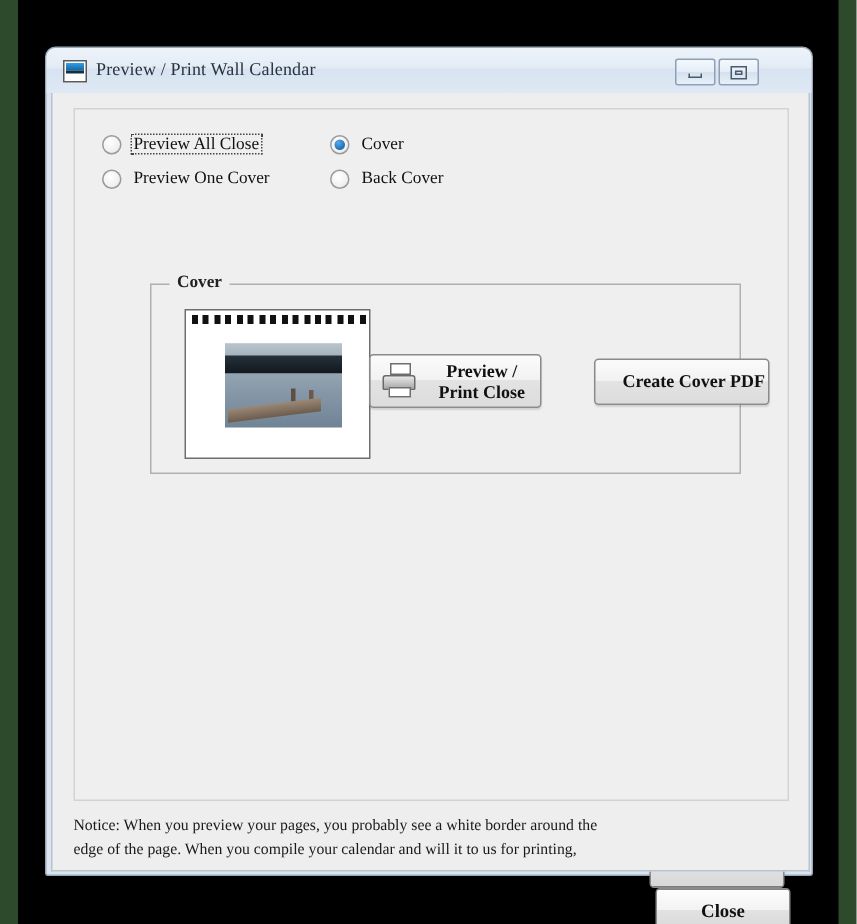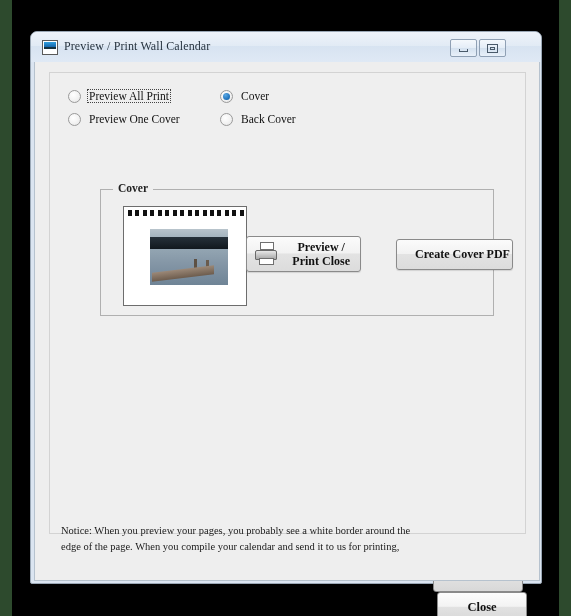--- a/index.html
+++ b/index.html
@@ -348,26 +348,25 @@
     font-weight: bold;
     color: #111111;
     box-shadow: 0 1px 1px rgba(0,0,0,0.15);
     margin-top: 44px;
   }
 
   
   #notice {
     position: absolute;
     left: 14px;
-    top: 461px;
+    top: 481px;
     width: 370px;
     font-size: 10.5px;
     color: #1a1a1a;
     line-height: 1.55;
-    margin-left: 12px;
   }
   #notice div { white-space: nowrap; }
 </style>
 </head>
 <body>
 
 <div id="backdrop"></div>
 
 <div id="window">
 
@@ -394,21 +393,21 @@
         </div>
     </div>
   </div>
 
   <div id="client">
 
     <div id="inner-panel">
 
       <div class="radio-row" style="left:18px; top:16px;">
         <span class="radio"></span>
-        <span class="radio-label focused">Preview All Print</span>
+        <span class="radio-label focused">Preview All Close</span>
       </div>
 
       <div class="radio-row" style="left:18px; top:39px;">
         <span class="radio"></span>
         <span class="radio-label">Preview One Cover</span>
       </div>
 
       <div class="radio-row" style="left:170px; top:16px;">
         <span class="radio checked"></span>
         <span class="radio-label">Cover</span>
@@ -465,21 +464,21 @@
 
         <div class="std-btn" id="btn-create-pdf">
           <span>Create Cover PDF</span>
         </div>
       </div>
 
     </div>
 
     <div id="notice">
       <div>Notice: When you preview your pages, you probably see a white border around the</div>
-      <div>edge of the page.   When you compile your calendar and send it to us for printing,</div>
+      <div>edge of the page.   When you compile your calendar and will it to us for printing,</div>
     </div>
 
     <div id="btn-close">
       <span>Close</span>
     </div>
 
   </div>
 </div>
 
 </body></html>

